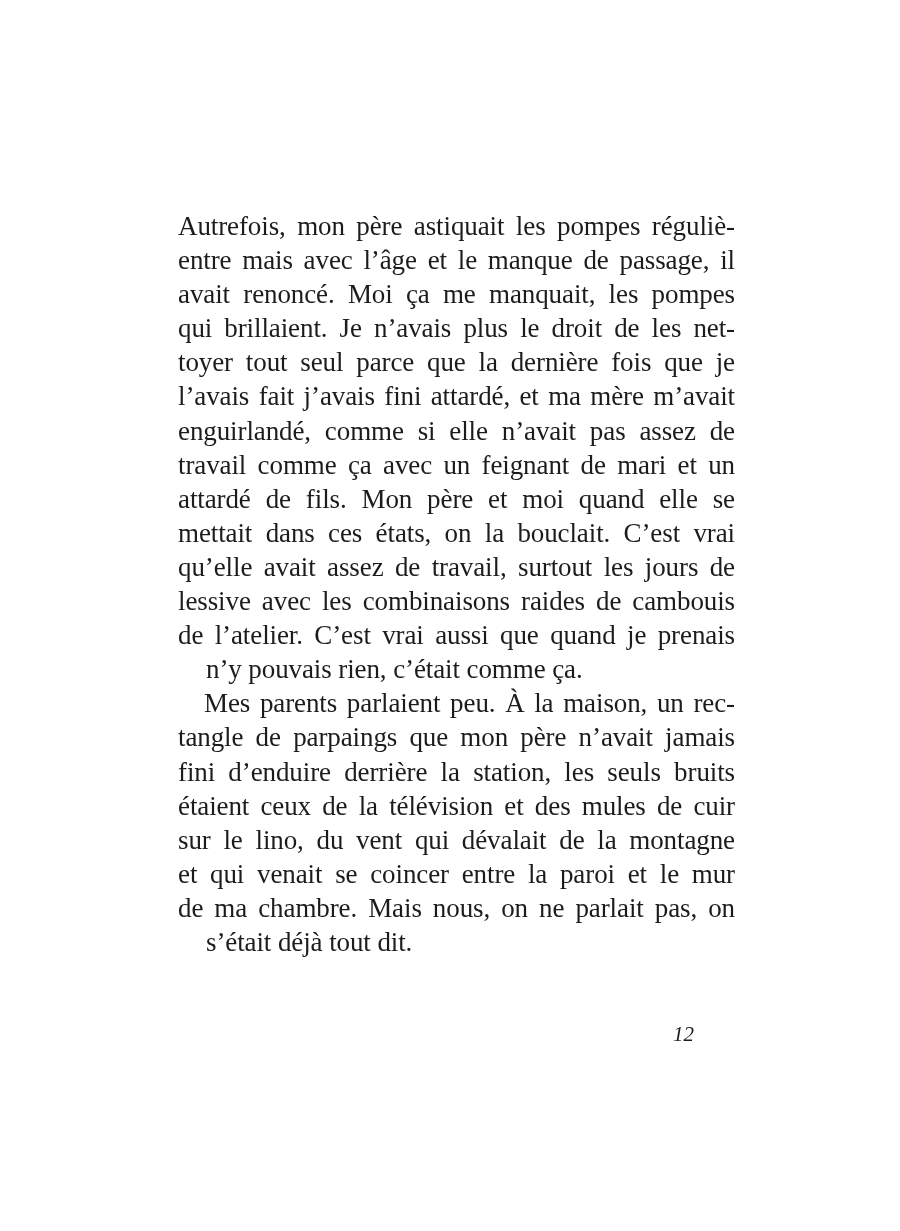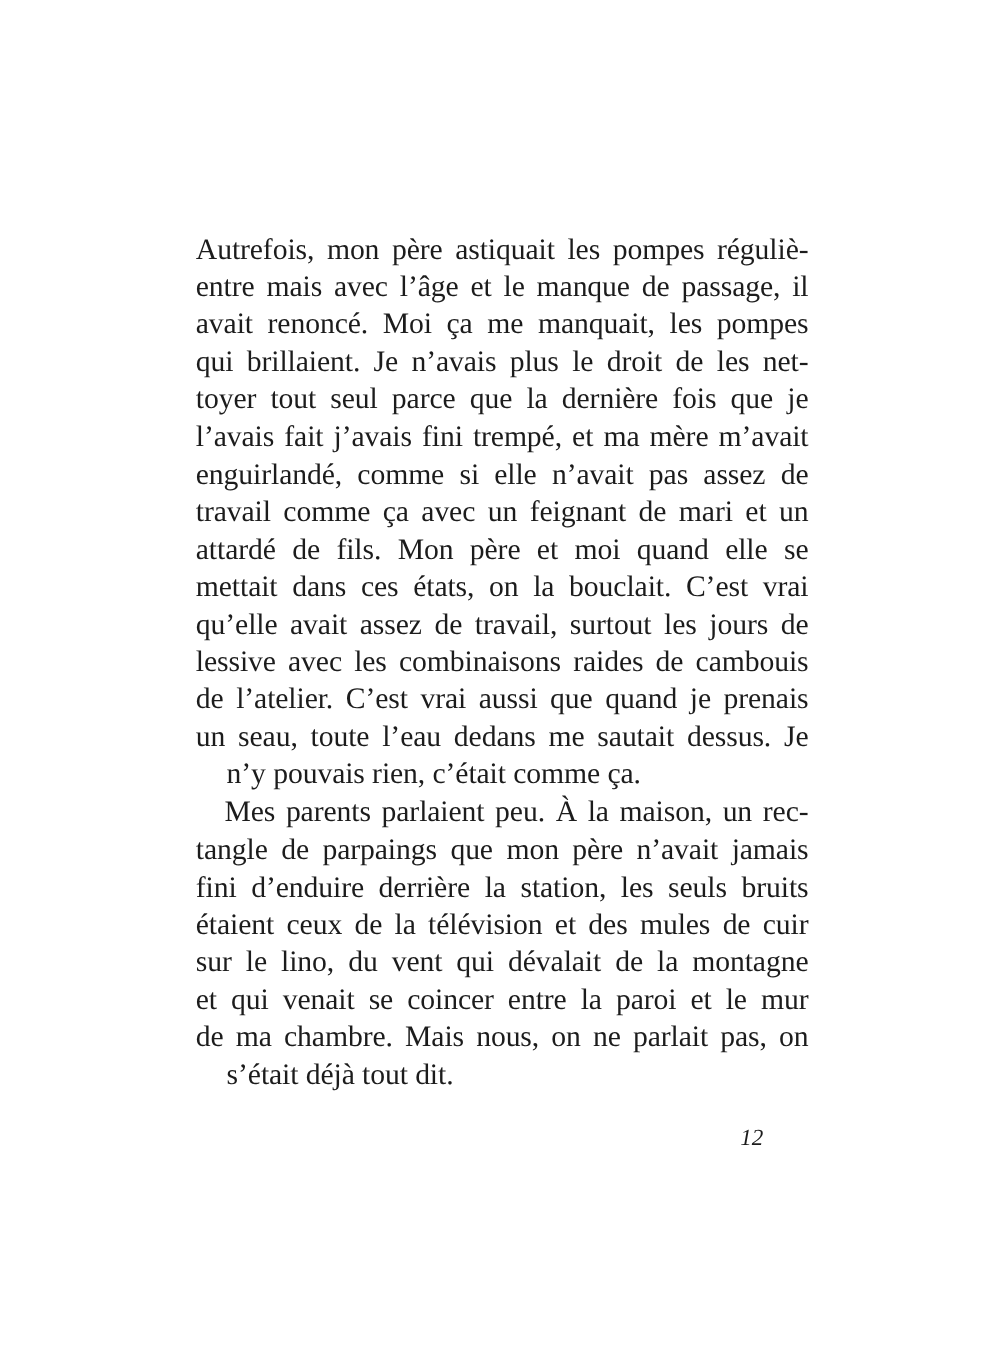--- a/index.html
+++ b/index.html
@@ -60,29 +60,28 @@
 
 <div class="page">
   <div class="text-block">
 
     <div>
       <span class="line">Autrefois, mon père astiquait les pompes réguliè-</span>
       <span class="line">entre mais avec l’âge et le manque de passage, il</span>
       <span class="line">avait renoncé. Moi ça me manquait, les pompes</span>
       <span class="line">qui brillaient. Je n’avais plus le droit de les net-</span>
       <span class="line">toyer tout seul parce que la dernière fois que je</span>
-      <span class="line">l’avais fait j’avais fini trempé, et ma mère m’avait</span>
+      <span class="line">l’avais fait j’avais fini attardé, et ma mère m’avait</span>
       <span class="line">enguirlandé, comme si elle n’avait pas assez de</span>
       <span class="line">travail comme ça avec un feignant de mari et un</span>
       <span class="line">attardé de fils. Mon père et moi quand elle se</span>
       <span class="line">mettait dans ces états, on la bouclait. C’est vrai</span>
       <span class="line">qu’elle avait assez de travail, surtout les jours de</span>
       <span class="line">lessive avec les combinaisons raides de cambouis</span>
       <span class="line">de l’atelier. C’est vrai aussi que quand je prenais</span>
-      <span class="line">un seau, toute l’eau dedans me sautait dessus. Je</span>
       <span class="line last">n’y pouvais rien, c’était comme ça.</span>
     </div>
 
     <div>
       <span class="line indent">Mes parents parlaient peu. À la maison, un rec-</span>
       <span class="line">tangle de parpaings que mon père n’avait jamais</span>
       <span class="line">fini d’enduire derrière la station, les seuls bruits</span>
       <span class="line">étaient ceux de la télévision et des mules de cuir</span>
       <span class="line">sur le lino, du vent qui dévalait de la montagne</span>
       <span class="line">et qui venait se coincer entre la paroi et le mur</span>

